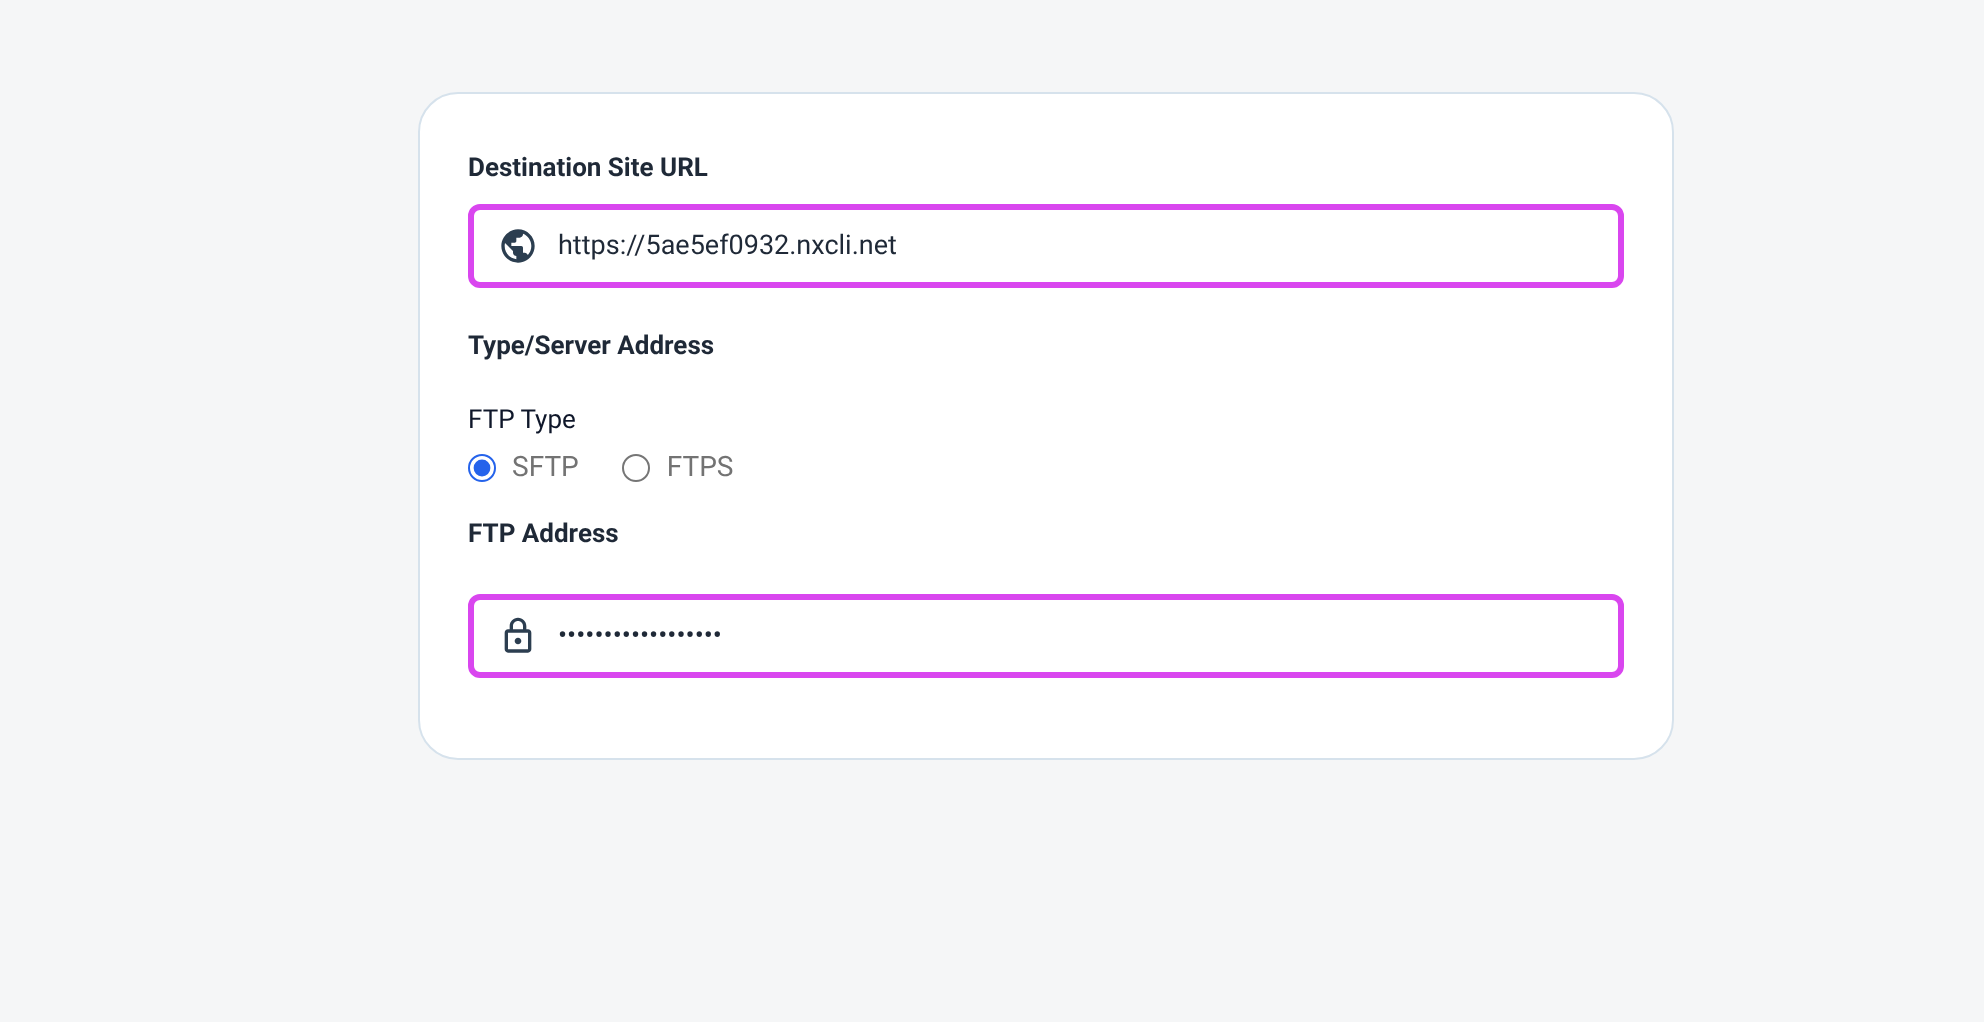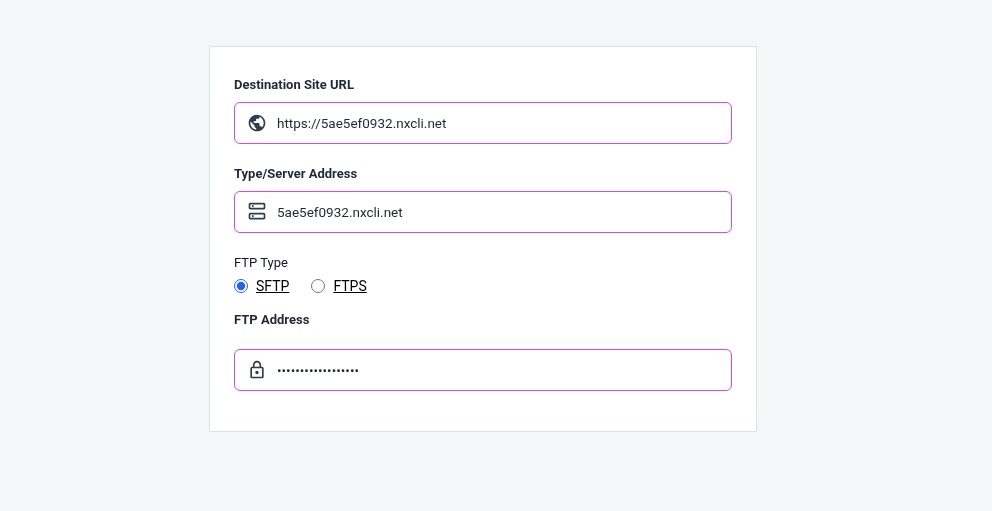--- a/index.html
+++ b/index.html
@@ -10,22 +10,22 @@
     body {
       font-family: -apple-system, BlinkMacSystemFont, "Segoe UI", Roboto, Arial, sans-serif;
       background: #f5f6f7;
       width: 992px;
       height: 511px;
       overflow: hidden;
     }
     .card {
       background: #ffffff;
       border: 1px solid #d6e2ec;
-      border-radius: 0;
-      width: 548px;
+      border-radius: 20px;
+      width: 628px;
       margin-left: 209px;
       margin-top: 46px;
       padding: 30px 24px 40px 24px;
     }
     .form-group {
       margin-bottom: 22px;
     }
     .form-label {
       display: block;
       font-size: 13px;
@@ -37,21 +37,21 @@
       font-size: 13px;
       font-weight: 400;
       color: #0f172a;
       margin-bottom: 8px;
       display: block;
     }
     .input-wrap {
       position: relative;
       display: flex;
       align-items: center;
-      border: 1px solid #d946ef;
+      border: 3px solid #d946ef;
       border-radius: 6px;
       height: 42px;
       padding: 0 12px;
       background: #ffffff;
     }
     .input-icon {
       width: 20px;
       height: 20px;
       flex-shrink: 0;
       color: #2c3e50;
@@ -86,22 +86,21 @@
       gap: 8px;
     }
     .radio-option input[type="radio"] {
       width: 14px;
       height: 14px;
       accent-color: #2563eb;
       margin: 0;
     }
     .radio-option span {
       font-size: 14px;
-      color: #000000;
-      text-decoration: underline;
+      color: #737373;
     }
   </style>
 </head>
 <body>
 
 <div class="card">
 
   <div class="form-group">
     <label class="form-label">Destination Site URL</label>
     <div class="input-wrap">
@@ -109,28 +108,20 @@
         <svg viewBox="0 0 24 24">
             <path d="M12 2C6.48 2 2 6.48 2 12s4.48 10 10 10 10-4.48 10-10S17.52 2 12 2zm-1 17.93c-3.95-.49-7-3.85-7-7.93 0-.62.08-1.21.21-1.79L9 15v1c0 1.1.9 2 2 2v1.93zm6.9-2.54c-.26-.81-1-1.39-1.9-1.39h-1v-3c0-.55-.45-1-1-1H8v-2h2c.55 0 1-.45 1-1V7h2c1.1 0 2-.9 2-2v-.41c2.93 1.19 5 4.06 5 7.41 0 2.08-.8 3.97-2.1 5.39z"></path>
           </svg>
       </span>
       <input type="text" class="text-input" value="https://5ae5ef0932.nxcli.net" style="">
     </div>
   </div>
 
   <div class="form-group">
     <label class="form-label">Type/Server Address</label>
-    <div class="input-wrap">
-      <span class="input-icon">
-        <svg viewBox="0 0 24 24">
-            <path d="M4 1h16c1.1 0 2 .9 2 2v4c0 1.1-.9 2-2 2H4c-1.1 0-2-.9-2-2V3c0-1.1.9-2 2-2zm0 2v4h16V3H4zm2 1h2v2H6V4zM4 13h16c1.1 0 2 .9 2 2v4c0 1.1-.9 2-2 2H4c-1.1 0-2-.9-2-2v-4c0-1.1.9-2 2-2zm0 2v4h16v-4H4zm2 1h2v2H6v-2z"></path>
-          </svg>
-      </span>
-      <input type="text" class="text-input" value="5ae5ef0932.nxcli.net" style="">
-    </div>
   </div>
 
   <div class="form-group">
     <label class="ftp-type-label">FTP Type</label>
     <div class="radio-row">
       <label class="radio-option">
         <input type="radio" name="ftp_type" checked="" style="">
         <span>SFTP</span>
       </label>
       <label class="radio-option">

